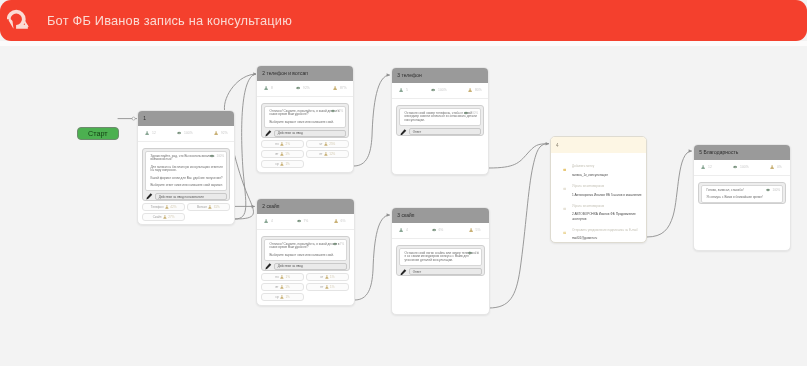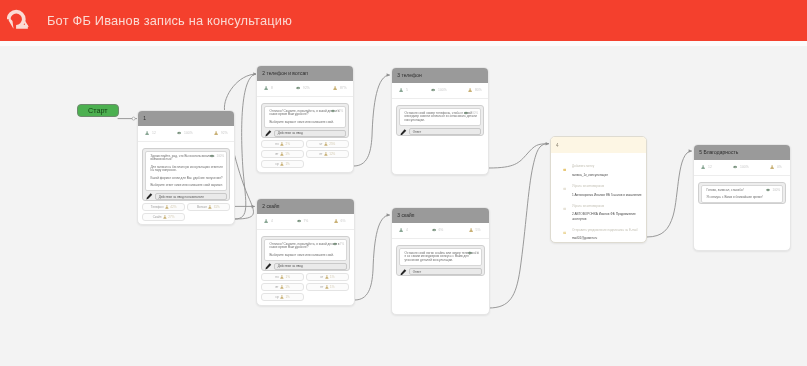--- a/index.html
+++ b/index.html
@@ -2,21 +2,21 @@
 <html><head>
 <meta charset="utf-8">
 <title>Bot flow</title>
 <style>
   html,body{margin:0;padding:0;}
   body{width:807px;height:366px;overflow:hidden;background:#f2f2f2;
        font-family:"Liberation Sans",sans-serif;-webkit-font-smoothing:antialiased;}
   .app{position:relative;width:807px;height:366px;}
 
   
-  .topbar{position:absolute;left:0;top:0;width:807px;height:41px;background:#f4402d;}
+  .topbar{position:absolute;left:0;top:0;width:807px;height:41px;background:#f4402d;border-radius:11px;}
   .logo{position:absolute;left:7px;top:8px;width:23px;height:23px;}
   .title{position:absolute;left:47px;top:13px;font-size:12.8px;color:#fbd9d2;
          letter-spacing:.2px;white-space:nowrap;}
   .subbar{position:absolute;left:0;top:41px;width:807px;height:5px;background:#fcfbfb;}
 
   
   .canvas{position:absolute;left:0;top:46px;width:807px;height:320px;background:#f3f3f3;}
   svg.links{position:absolute;left:0;top:0;width:807px;height:320px;overflow:visible;
             pointer-events:none;}
 
@@ -109,21 +109,21 @@
       </g>
       <g fill="#8f8f8f">
         <path d="M253.3 26.3 L256.6 28 L253.3 29.7 Z"></path>
         <path d="M251.6 158.8 L254.9 160.5 L251.6 162.2 Z"></path>
         <path d="M386.6 27.3 L389.9 29 L386.6 30.7 Z"></path>
         <path d="M386.6 167.3 L389.9 169 L386.6 170.7 Z"></path>
         <path d="M545.6 96 L548.9 97.7 L545.6 99.4 Z"></path>
         <path d="M688.6 103.3 L691.9 105 L688.6 106.7 Z"></path>
       </g>
     </svg>
-    <div class="startbtn" style="left:77px;top:58px;width:41.5px;height:13px;">Старт</div>
+    <div class="startbtn" style="left:77px;top:81px;width:41.5px;height:13px;">Старт</div>
     <div id="nodes">
         <div class="node" style="left: 137px; top: 64px; width: 98px; height: 115px;">
           <div class="nhead">
             <span>1</span>
           </div>
           <div class="nstats">
             <div class="stat">
               <span class="sic"><svg width="4.2" height="4.2" viewBox="0 0 16 16">
                   <circle cx="8" cy="4" r="3.3" fill="#8aa795"></circle>
                   <path d="M1.2 15.4 C1.2 10.4 4.2 8 8 8 C11.8 8 14.8 10.4 14.8 15.4 Z" fill="#8aa795"></path>

